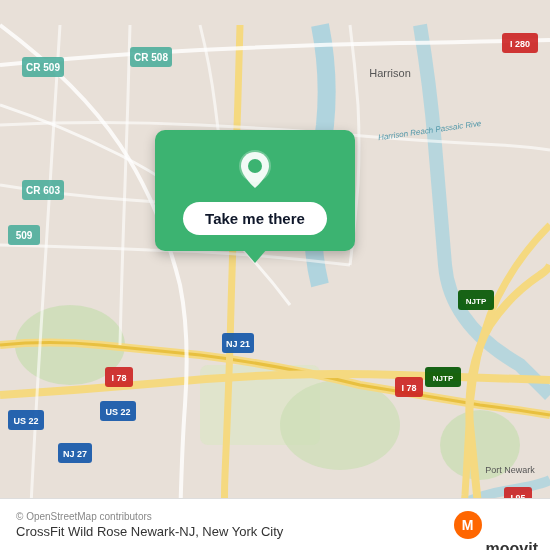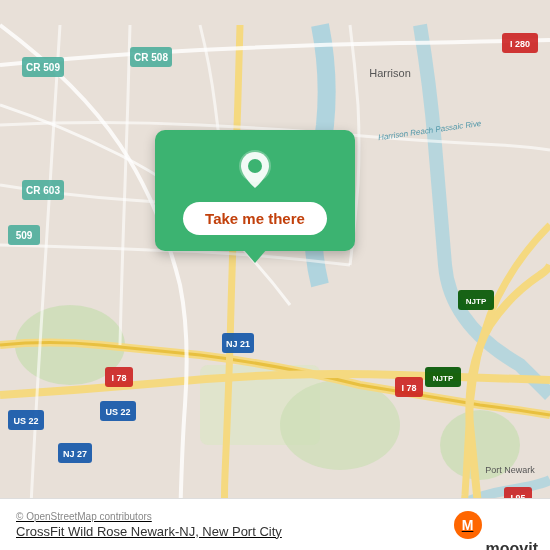--- a/index.html
+++ b/index.html
@@ -34,21 +34,20 @@
       left: 0;
       right: 0;
       height: 52px;
       background: white;
       display: flex;
       align-items: center;
       justify-content: space-between;
       padding: 0 12px 0 16px;
       border-top: 1px solid #ddd;
       z-index: 10;
-      text-decoration: underline;
     }
 
     #bottom-bar-left {
       display: flex;
       flex-direction: column;
     }
 
     #copyright-text {
       font-size: 10px;
       color: #888;
@@ -120,21 +119,21 @@
     }
 
     #pin-icon {
       width: 44px;
       height: 44px;
       margin-bottom: 10px;
     }
 
     #take-me-there-btn {
       background: white;
-      color: #c2410c;
+      color: #0f172a;
       border: none;
       border-radius: 20px;
       padding: 8px 22px;
       font-size: 15px;
       font-weight: 600;
       cursor: pointer;
       white-space: nowrap;
     }
   </style>
 </head>
@@ -235,21 +234,21 @@
       <circle cx="22" cy="18" r="16" fill="white" opacity="0.25"></circle>
       <path d="M22 4 C14 4 8 10 8 18 C8 28 22 40 22 40 C22 40 36 28 36 18 C36 10 30 4 22 4Z" fill="white" opacity="0.9"></path>
       <circle cx="22" cy="18" r="7" fill="#3cb371"></circle>
     </svg>
     <button id="take-me-there-btn">Take me there</button>
   </div>
 
   <div id="bottom-bar">
     <div id="bottom-bar-left">
       <span id="copyright-text">© OpenStreetMap contributors</span>
-      <span id="location-text">CrossFit Wild Rose Newark-NJ, New Port City</span>
+      <span id="location-text">CrossFit Wild Rose Newark-NJ, New York City</span>
     </div>
     <div id="moovit-logo">
       <div id="moovit-logo-circle">
         <span>M</span>
       </div>
       <span id="moovit-text">moovit</span>
     </div>
   </div>
 
 </div>

